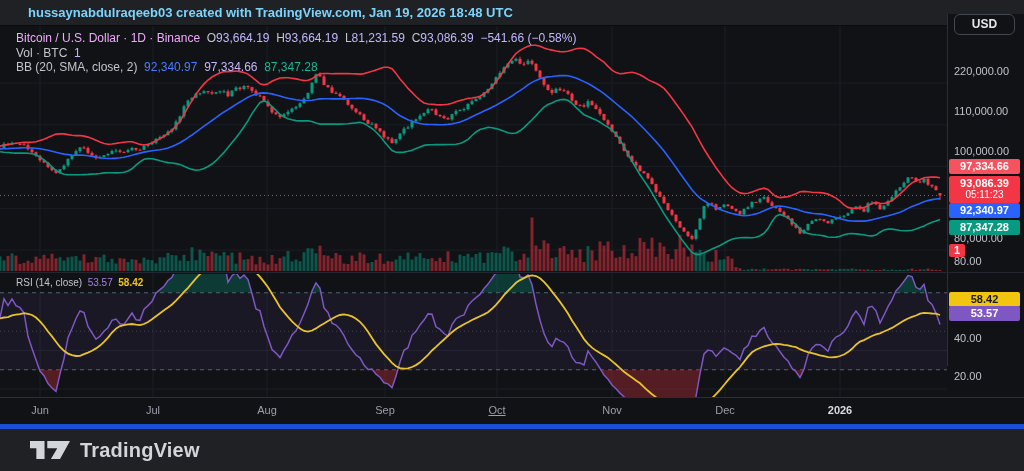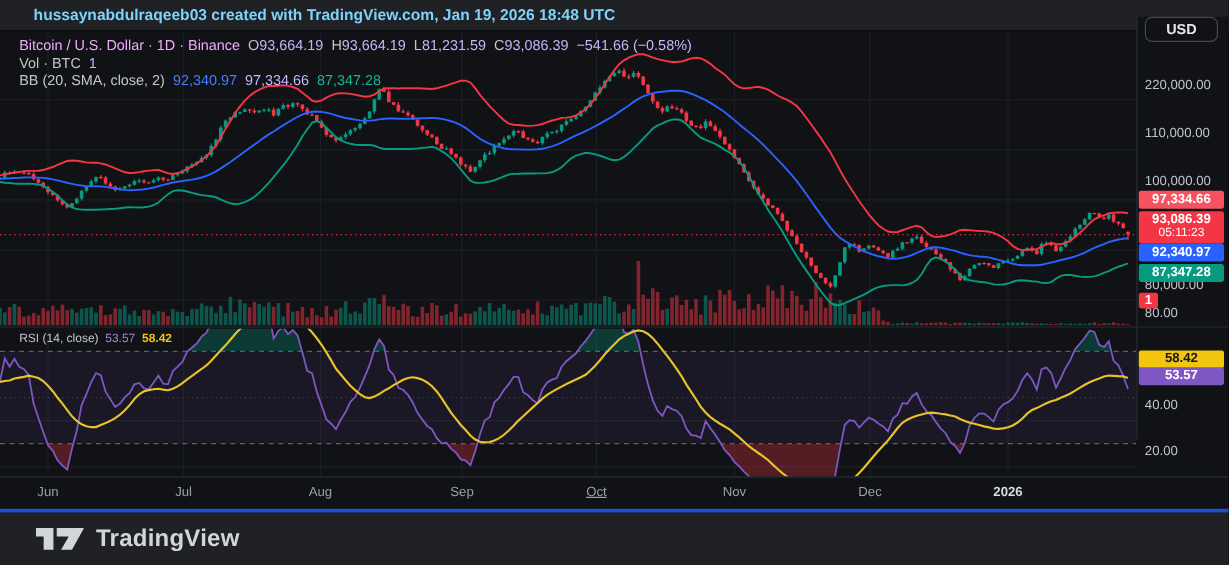--- a/index.html
+++ b/index.html
@@ -41,21 +41,21 @@
     position:absolute; left:1px; width:71px; border-radius:2px;
     font-size:11px; font-weight:600; text-align:center; color:#fff;
     display:flex; flex-direction:column; justify-content:center; line-height:12px;
   }
   .badge .sub { font-size:10px; font-weight:400; }
   .tlabel { position:absolute; top:378px; transform:translateX(-50%);
             color:#9b9fab; font-size:11px; }
   .tlabel.year { color:#d8dbe1; font-weight:600; }
   .footer {
     position:absolute; left:0; top:424px; width:1024px; height:47px;
-    background:#1f2124; border-top:3px solid #1d4ed8;
+    background:#1f2124; border-top:5px solid #1d4ed8;
     display:flex; align-items:center; padding-left:30px;
   }
   .brand-text { color:#d2d5da; font-size:20px; font-weight:700; margin-left:10px; letter-spacing:0.2px; }
 </style>
 </head>
 <body>
 
 <div id="app">
 
   <div class="topbar">

